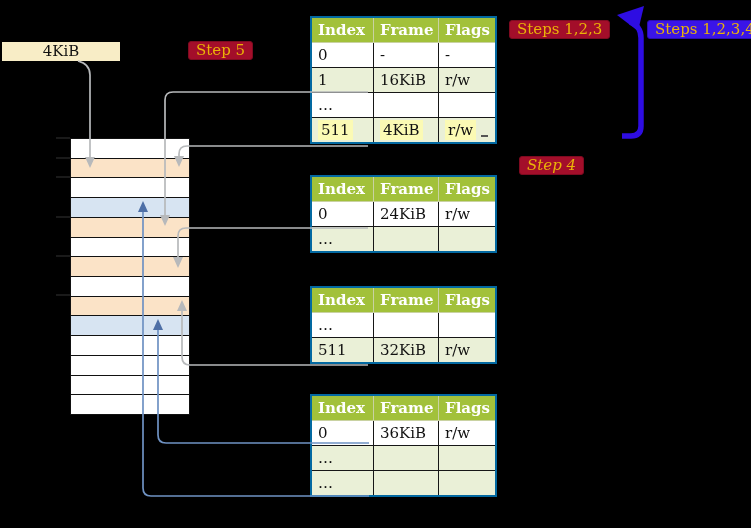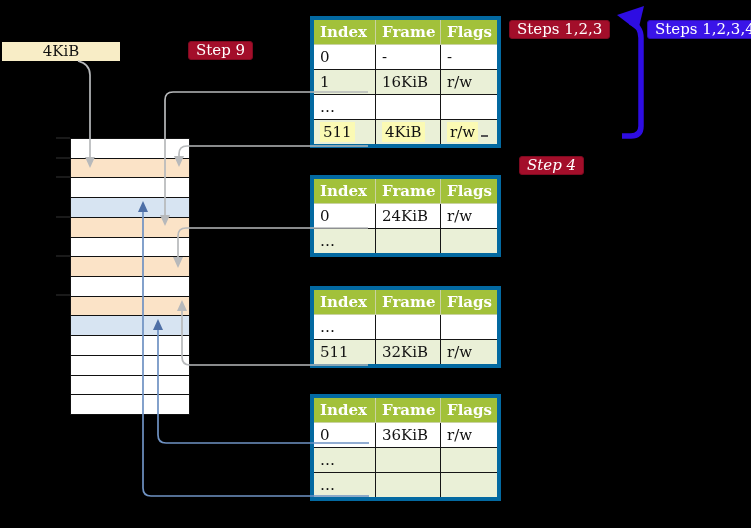--- a/index.html
+++ b/index.html
@@ -3,40 +3,40 @@
 <meta charset="utf-8">
 <style>
   html,body{margin:0;padding:0;background:#000;}
   .stage{position:relative;width:751px;height:528px;background:#000;overflow:hidden;
          font-family:"DejaVu Serif","Liberation Serif",serif;}
   
   .flabel{position:absolute;left:2px;top:42px;width:118px;height:19px;
           background:var(--label_beige,#f8edc6);color:#111;font-size:15px;
           line-height:19px;text-align:center;}
   
-  .badge{position:absolute;color:#ffffff;font-size:15px;line-height:17px;
+  .badge{position:absolute;color:#eab308;font-size:15px;line-height:17px;
          padding:0 7px;border-radius:3px;white-space:nowrap;}
   .badge.red{background:var(--badge_red,#a30e2a);border:1px solid #7e0a20;}
   .badge.blue{background:var(--badge_blue,#3a14e8);border:1px solid #2a0cb0;}
   .b-step0{left:188px;top:41px;}
   .b-steps123{left:509px;top:20px;}
   .b-steps1234{left:647px;top:20px;}
   .b-step4{left:519px;top:156px;font-style:italic;}
   
   .memory{position:absolute;left:70px;top:138px;width:118px;height:275px;
           border:1px solid #111;display:flex;flex-direction:column;background:#fff;}
   .mrow{flex:1;}
   .mrow + .mrow{border-top:1px solid #111;}
   .mrow.white{background:#fff;}
   .mrow.peach{background:var(--memory_frame_peach,#fbe3c7);}
   .mrow.blue{background:var(--memory_frame_blue,#d7e4f2);}
   .tick{position:absolute;left:56px;width:14px;height:2px;background:#1a1a1a;}
   
   table.ptable{position:absolute;border-collapse:collapse;table-layout:fixed;
-               font-size:15px;background:#84cc16;border:4px solid #0369a1;}
+               font-size:15px;background:#84cc16;border:2px solid #0369a1;}
   table.ptable th{background:var(--table_header_green,#a2c13a);color:#fff;
                   font-weight:bold;text-align:left;border:1px solid #c9d2a2;
                   height:24px;padding:0 0 0 6px;font-size:15px;}
   table.ptable td{border:1px solid #161616;height:24px;padding:0 0 0 6px;
                   color:#111;background:#fff;}
   table.ptable tr.shaded td{background:var(--table_row_shaded,#eaf0d7);}
   table.ptable th:nth-child(1),table.ptable td:nth-child(1){width:55px;}
   table.ptable th:nth-child(2),table.ptable td:nth-child(2){width:58px;}
   table.ptable th:nth-child(3),table.ptable td:nth-child(3){width:50px;}
   .t1{left:310px;top:16px;}
@@ -53,21 +53,21 @@
   .cbig{stroke:var(--arrow_blue,#2e0de2);stroke-width:5.5;fill:none;}
   .hbig{fill:var(--arrow_blue,#2e0de2);stroke:none;}
 </style>
 </head>
 <body>
 
 <div class="stage">
 
   <div class="flabel">4KiB</div>
 
-  <div class="badge red b-step0">Step 9</div>
+  <div class="badge red b-step0">Step 5</div>
   <div class="badge red b-steps123">Steps 1,2,3</div>
   <div class="badge blue b-steps1234">Steps 1,2,3,4</div>
   <div class="badge red b-step4">Step 4</div>
 
   <div class="memory" id="memory">
       <div class="mrow white"></div>
       <div class="mrow peach"></div>
       <div class="mrow white"></div>
       <div class="mrow blue"></div>
       <div class="mrow peach"></div>

